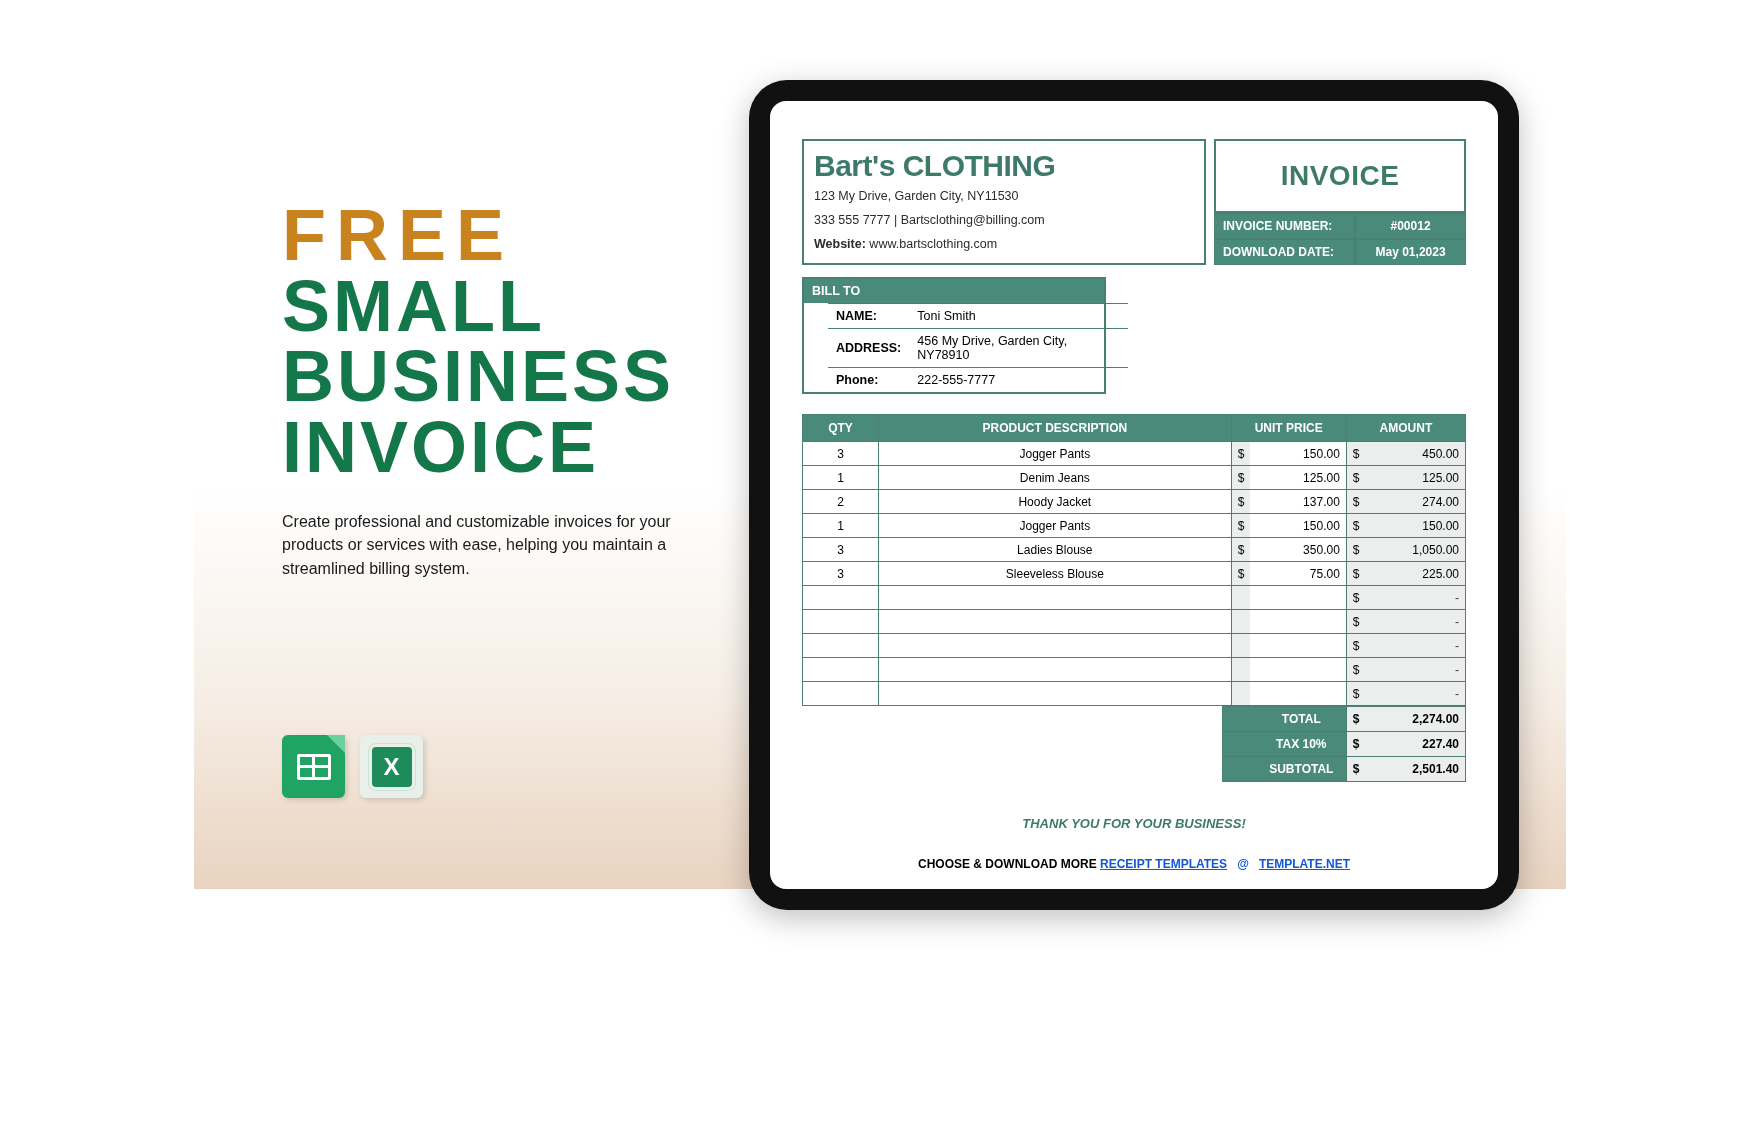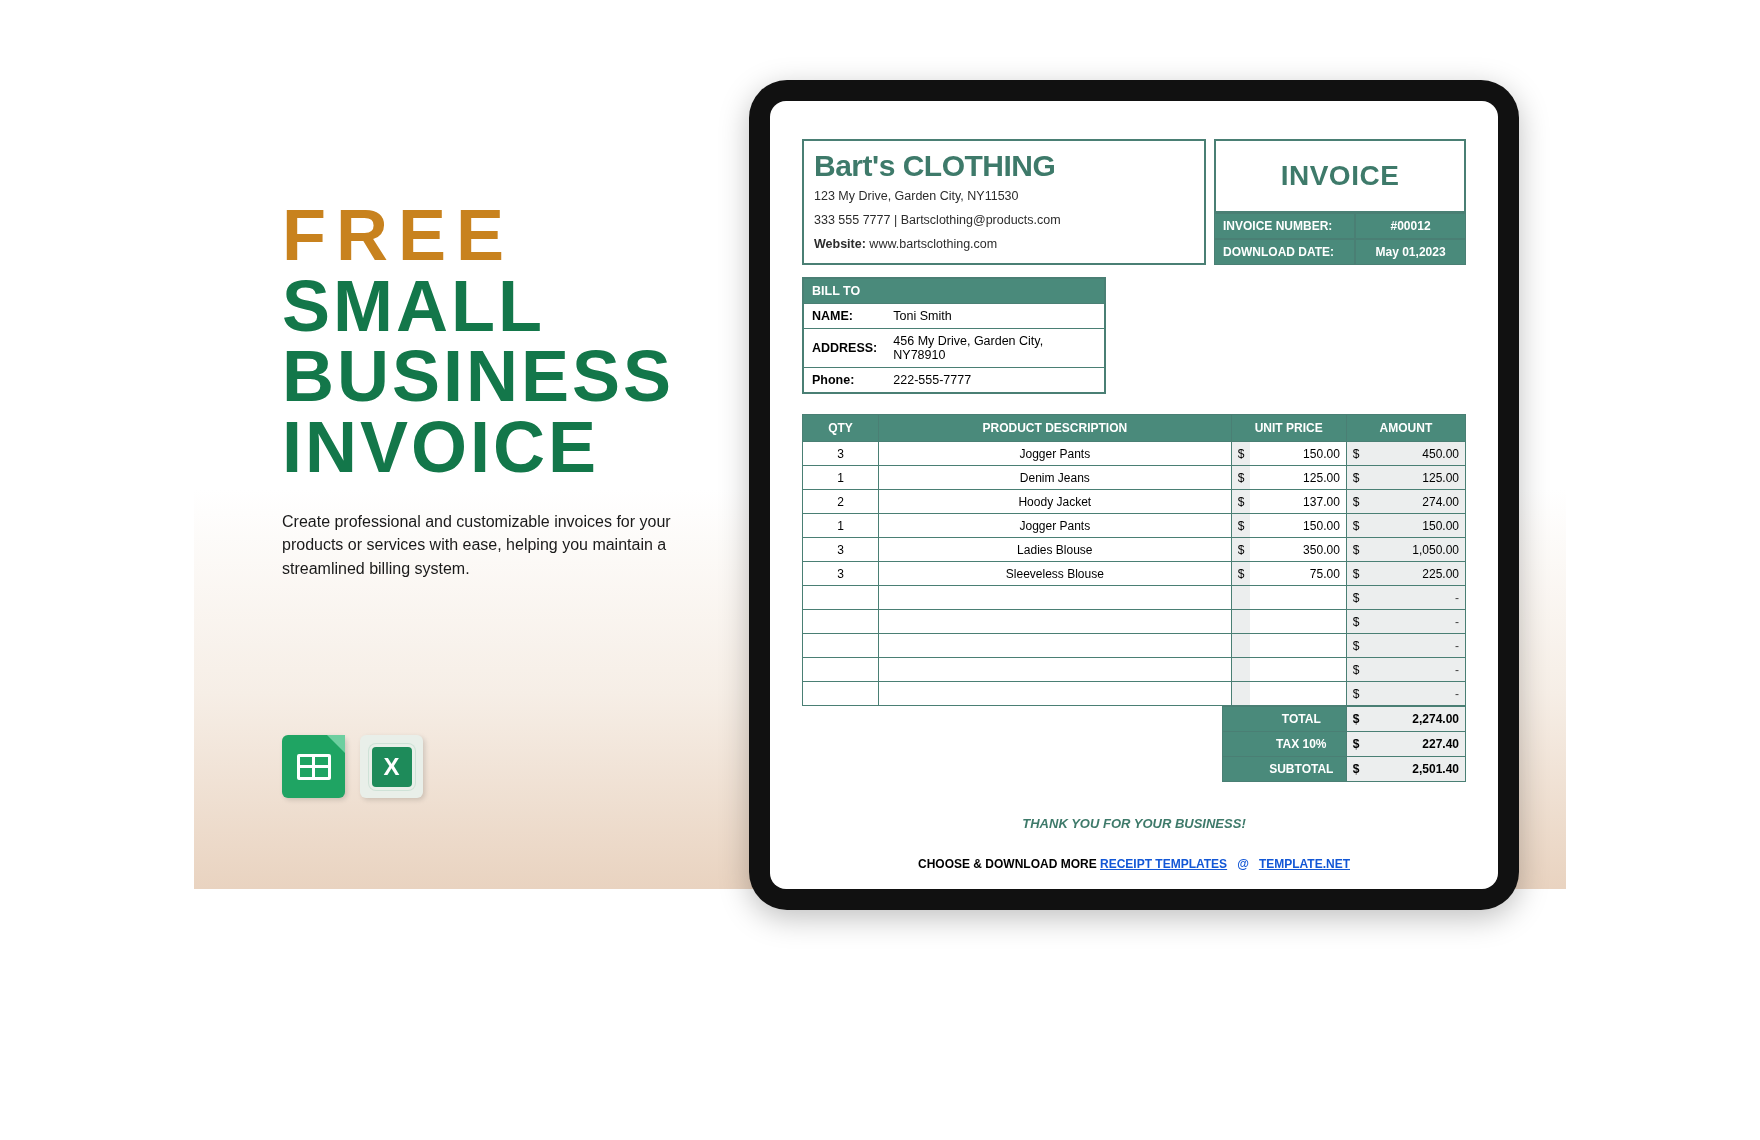--- a/index.html
+++ b/index.html
@@ -129,21 +129,21 @@
   
   .bill {
     margin-top: 12px;
     width: 304px;
     border: 2px solid #4a7f74;
   }
   .bill .hd {
     background:#4a8a7b; color:#fff; font-weight:700; font-size:12.5px;
     padding: 5px 8px;
   }
-  .bill table { width:100%; border-collapse:collapse; }
+  .bill table { width:100%; border-collapse:collapse;margin-left:24px; }
   .bill td { border-top: 1px solid #4a7f74; font-size:12.5px; padding:5px 8px; }
   .bill td.k { font-weight:700; width: 78px; }
   
   .items { margin-top: 20px; width:100%; border-collapse:collapse; }
   .items th {
     background:#4a8a7b; color:#fff; font-size:12px; font-weight:700;
     padding:6px 8px; border:1px solid #4a7f74;
   }
   .items td {
     border:1px solid #4a7f74; font-size:12px; padding:4px 6px; height:24px;
@@ -201,21 +201,21 @@
   <div class="tablet">
     <div class="screen">
 
       <div class="head-row">
         <div class="head-left">
           <div class="company">Bart's CLOTHING</div>
           <div class="addr">123 My Drive, Garden City, NY11530</div>
           <div class="contact">
             <span>333 555 7777</span>
             <span> | </span>
-            <span>Bartsclothing@products.com</span>
+            <span>Bartsclothing@billing.com</span>
           </div>
           <div class="web">
             <b>Website:</b>
             <span> </span>
             <span>www.bartsclothing.com</span>
           </div>
         </div>
         <div class="head-right">
           <div class="title">INVOICE</div>
           <div class="meta-row">

